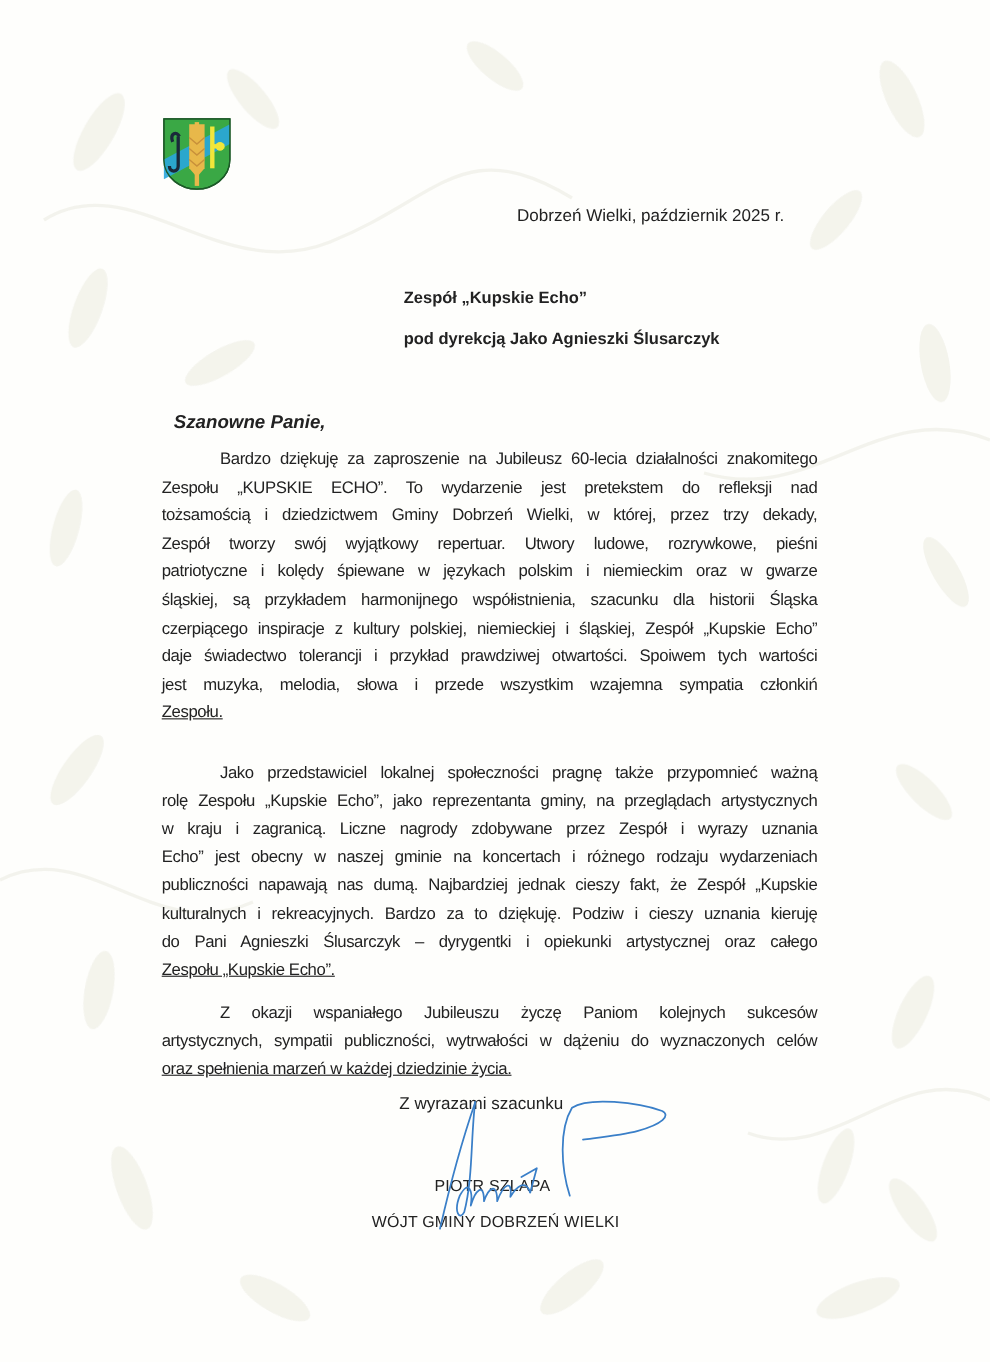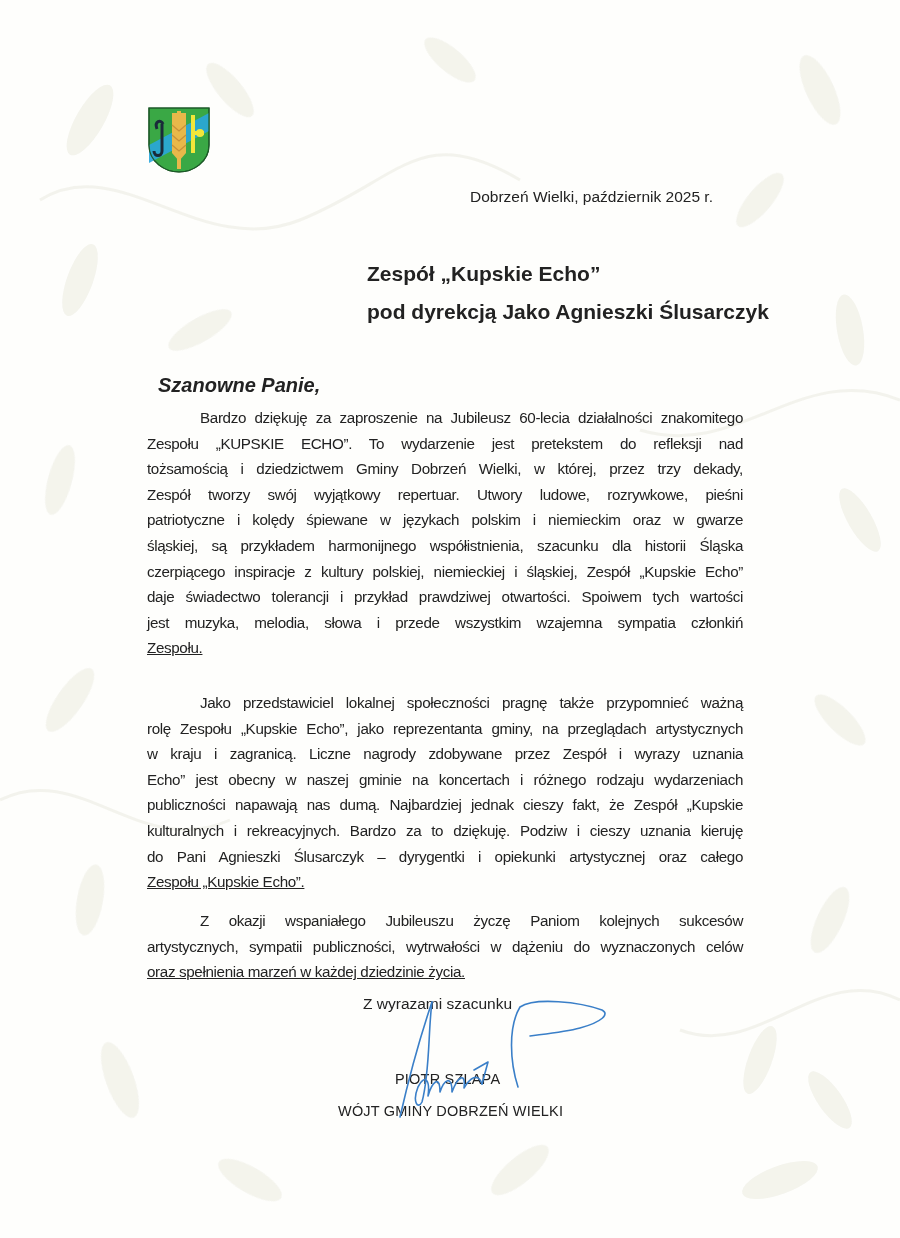--- a/index.html
+++ b/index.html
@@ -6,24 +6,24 @@
   body {
     width: 900px; height: 1238px; position: relative; overflow: hidden;
     background: #fefefc;
     font-family: "Liberation Sans", "DejaVu Sans", sans-serif;
     color: #222;
   }
   .bg { position: absolute; inset: 0; z-index: 0; }
   .page { position: absolute; inset: 0; z-index: 1; padding-left: 20px; }
   .crest { position: absolute; left: 148px; top: 107px; width: 62px; height: 66px; }
   .dateline { position: absolute; left: 470px; top: 188px; font-size: 15.5px; }
-  .addr { position: absolute; left: 367px; font-size: 21px; font-weight: bold; }
+  .addr { position: absolute; left: 367px; font-size: 15px; font-weight: bold; }
   .addr1 { top: 262px; }
   .addr2 { top: 300px; }
-  .salutation { position: absolute; left: 158px; top: 374px; font-size: 20px; font-weight: bold; font-style: italic; }
+  .salutation { position: absolute; left: 158px; top: 374px; font-size: 17px; font-weight: bold; font-style: italic; }
   .body { position: absolute; left: 147px; width: 596px; font-size: 15.2px; letter-spacing: -0.35px; }
   .line { height: 25.6px; line-height: 25.6px; white-space: nowrap; text-align: justify; text-align-last: justify; }
   .line.last { text-align-last: left; text-decoration: underline; }
   .line.indent { padding-left: 53px; }
   .p1 { top: 405px; }
   .p2 { top: 690px; }
   .p3 { top: 908px; }
   .closing { position: absolute; left: 363px; top: 995px; font-size: 15.5px; }
   .signer { position: absolute; font-size: 14.5px; letter-spacing: 0.2px; }
   .signer1 { left: 395px; top: 1071px; }

